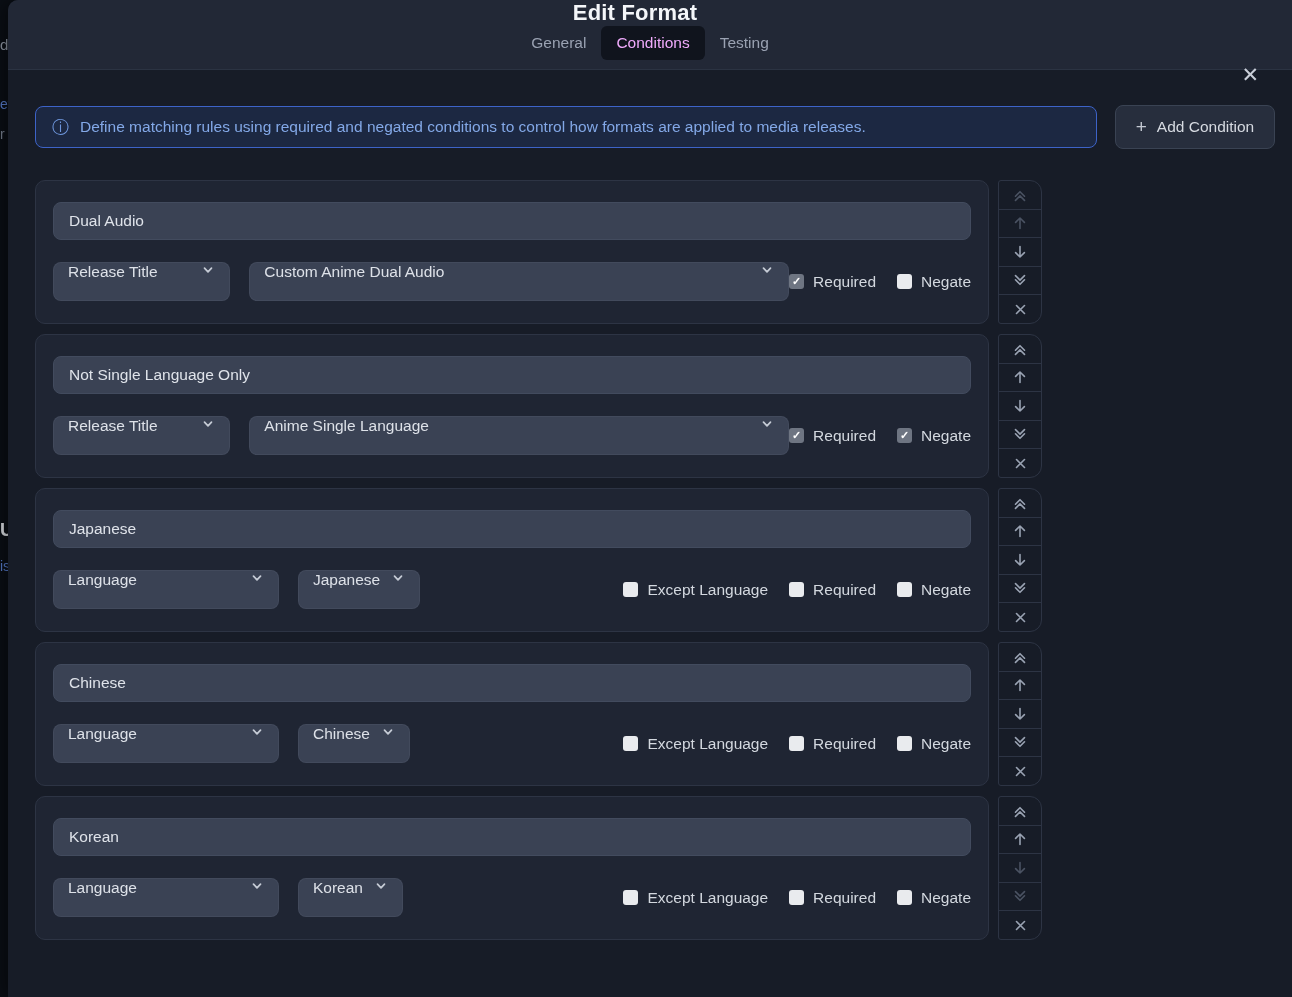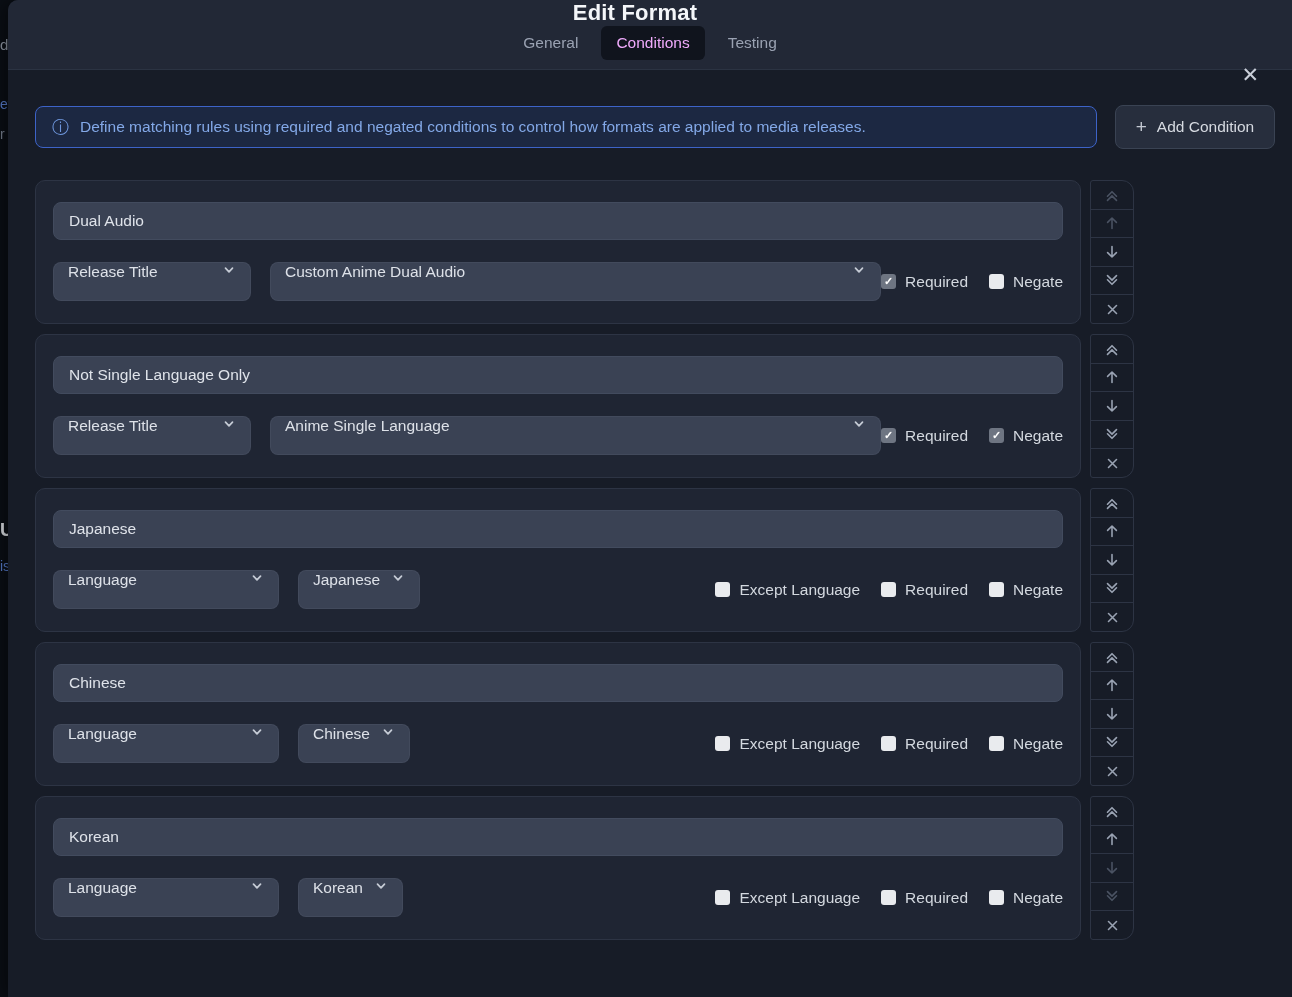--- a/index.html
+++ b/index.html
@@ -19,21 +19,21 @@
     position:absolute; left:8px; top:0; width:1284px; height:997px;
     background:#171c27; border-top-left-radius:10px;
     box-shadow:-6px 0 18px rgba(0,0,0,.45);
   }
   .modal-header {
     height:70px; background:#222836; border-bottom:1px solid #2b3342;
     border-top-left-radius:10px;
     display:flex; align-items:center; padding:0 27px;flex-direction:column;
   }
   .modal-title { font-size:22px; font-weight:700; color:#f4f6f9; margin:0 30px 0 0; letter-spacing:.2px; }
-  .tab-bar { display:flex; align-items:center; gap:8px; }
+  .tab-bar { display:flex; align-items:center; gap:0; }
   .tab { font-size:15.5px; color:#9aa2b2; padding:8px 15px; border-radius:6px; background:transparent; border:none; cursor:pointer; font-family:inherit; }
   .tab.active { background:#10141d; color:#f0abfc; }
   .close-btn {
     margin-left:auto; background:none; border:none; color:#c9ced8;
     font-size:21px; line-height:1; cursor:pointer; padding:4px 6px; font-family:inherit;
   }
 
   
   .content { padding:35px 17px 0 27px; }
   .toolbar-row { display:flex; align-items:center; gap:18px; margin-bottom:31px; }
@@ -46,21 +46,21 @@
   .add-condition-btn {
     width:160px; height:44px; background:#272e3d; border:1px solid #3a4353;
     border-radius:8px; color:#d6dae1; font-size:15.5px; display:flex;
     align-items:center; justify-content:center; gap:10px; cursor:pointer; font-family:inherit;
   }
   .add-condition-btn .plus { font-size:19px; font-weight:400; color:#c3c8d2; line-height:1; margin-top:-1px; }
 
   
   .card-row { display:flex; gap:9px; margin-bottom:10px; align-items:stretch; }
   .card {
-    width:1046px; height:144px; background:#1f2533;
+    width:954px; height:144px; background:#1f2533;
     border:1px solid #2d3444; border-radius:10px; padding:21px 17px 0 17px;
   }
   .name-input {
     width:100%; height:38px; background:#3a4254; border:1px solid #424b5e;
     border-radius:8px; color:#dfe3ea; font-size:15.5px; padding:0 15px;
     font-family:inherit; outline:none;
   }
   .controls-row { margin-top:22px; display:flex; align-items:center; height:39px; }
   .dd {
     height:39px; background:#3a4254; border:1px solid #47506299;

